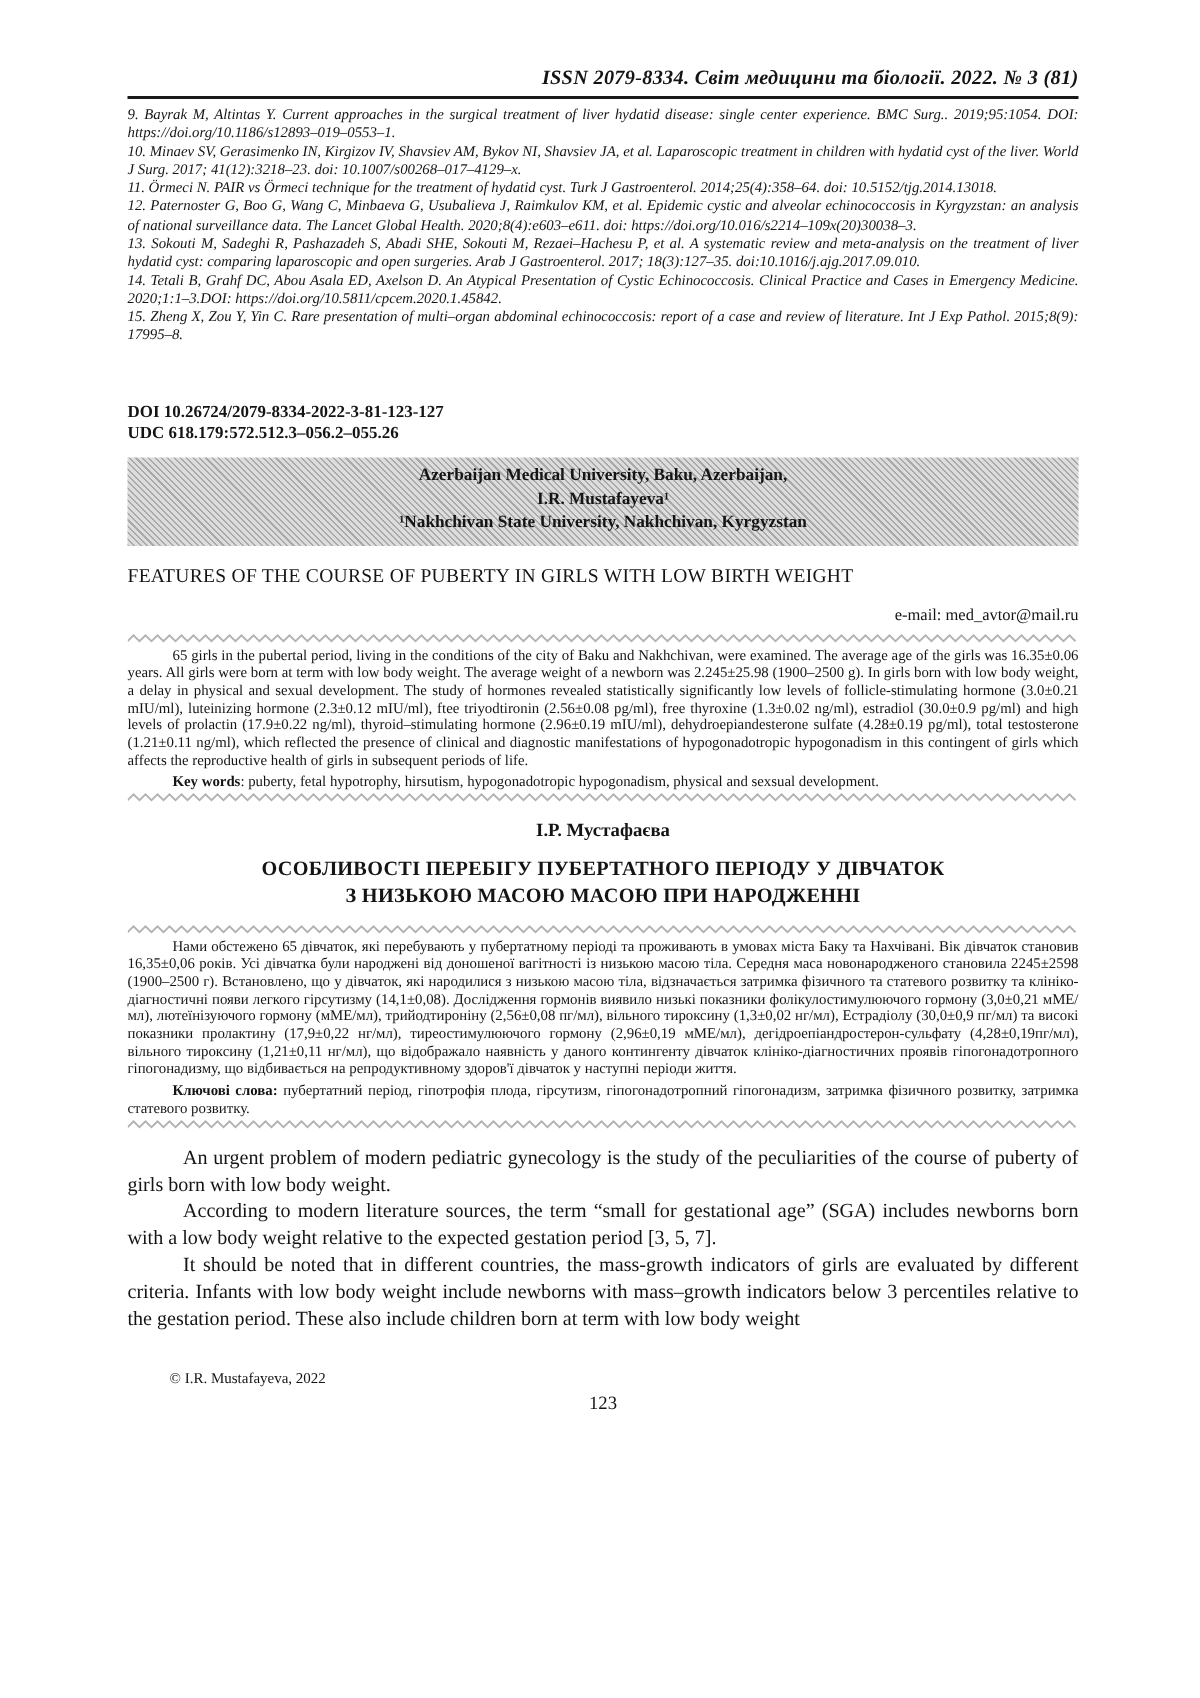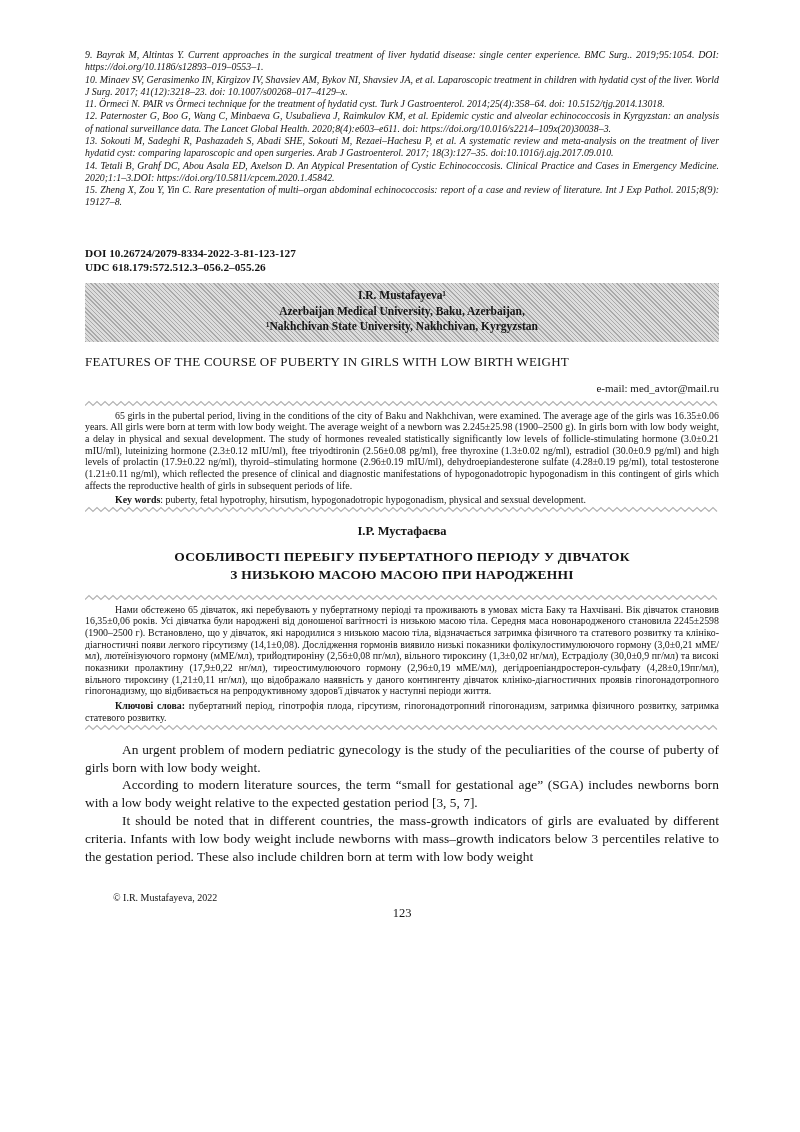--- a/index.html
+++ b/index.html
@@ -45,40 +45,41 @@
   .body-text p { margin:0; text-indent:37px; }
 
   .footer-copyright { margin-top:26px; padding-left:28px; font-size:10px; }
   .page-number { text-align:center; font-size:12.5px; margin-top:3px; }
 </style>
 </head>
 <body>
 
 <div class="page">
 
+  <div class="journal-header">ISSN 2079-8334. Світ медицини та біології. 2022. № 3 (81)</div>
 
   <div class="refs">
     <p>9. Bayrak M, Altintas Y. Current approaches in the surgical treatment of liver hydatid disease: single center experience. BMC Surg.. 2019;95:1054. DOI: https://doi.org/10.1186/s12893–019–0553–1.</p>
     <p>10. Minaev SV, Gerasimenko IN, Kirgizov IV, Shavsiev AM, Bykov NI, Shavsiev JA, et al. Laparoscopic treatment in children with hydatid cyst of the liver. World J Surg. 2017; 41(12):3218–23. doi: 10.1007/s00268–017–4129–x.</p>
     <p>11. Örmeci N. PAIR vs Örmeci technique for the treatment of hydatid cyst. Turk J Gastroenterol. 2014;25(4):358–64. doi: 10.5152/tjg.2014.13018.</p>
     <p>12. Paternoster G, Boo G, Wang C, Minbaeva G, Usubalieva J, Raimkulov KM, et al. Epidemic cystic and alveolar echinococcosis in Kyrgyzstan: an analysis of national surveillance data. The Lancet Global Health. 2020;8(4):e603–e611. doi: https://doi.org/10.016/s2214–109x(20)30038–3.</p>
     <p>13. Sokouti M, Sadeghi R, Pashazadeh S, Abadi SHE, Sokouti M, Rezaei–Hachesu P, et al. A systematic review and meta-analysis on the treatment of liver hydatid cyst: comparing laparoscopic and open surgeries. Arab J Gastroenterol. 2017; 18(3):127–35. doi:10.1016/j.ajg.2017.09.010.</p>
     <p>14. Tetali B, Grahf DC, Abou Asala ED, Axelson D. An Atypical Presentation of Cystic Echinococcosis. Clinical Practice and Cases in Emergency Medicine. 2020;1:1–3.DOI: https://doi.org/10.5811/cpcem.2020.1.45842.</p>
-    <p>15. Zheng X, Zou Y, Yin C. Rare presentation of multi–organ abdominal echinococcosis: report of a case and review of literature. Int J Exp Pathol. 2015;8(9): 19127–8.</p>
+    <p>15. Zheng X, Zou Y, Yin C. Rare presentation of multi–organ abdominal echinococcosis: report of a case and review of literature. Int J Exp Pathol. 2015;8(9): 17995–8.</p>
   </div>
 
 
   <div class="doi-block">
     <div>DOI 10.26724/2079-8334-2022-3-81-123-127</div>
     <div>UDC 618.179:572.512.3–056.2–055.26</div>
   </div>
 
   <div class="authors-box">
+    <div>Azerbaijan Medical University, Baku, Azerbaijan,</div>
     <div>I.R. Mustafayeva¹</div>
-    <div>Azerbaijan Medical University, Baku, Azerbaijan,</div>
     <div>¹Nakhchivan State University, Nakhchivan, Kyrgyzstan</div>
   </div>
 
   <h1 class="title-en">FEATURES OF THE COURSE OF PUBERTY IN GIRLS WITH LOW BIRTH WEIGHT</h1>
 
   <div class="email">e-mail: med_avtor@mail.ru</div>
 
   <div class="zigzag"><svg width="634" height="7">
         <polyline points="0,5.5 4,1.5 8,5.5 12,1.5 16,5.5 20,1.5 24,5.5 28,1.5 32,5.5 36,1.5 40,5.5 44,1.5 48,5.5 52,1.5 56,5.5 60,1.5 64,5.5 68,1.5 72,5.5 76,1.5 80,5.5 84,1.5 88,5.5 92,1.5 96,5.5 100,1.5 104,5.5 108,1.5 112,5.5 116,1.5 120,5.5 124,1.5 128,5.5 132,1.5 136,5.5 140,1.5 144,5.5 148,1.5 152,5.5 156,1.5 160,5.5 164,1.5 168,5.5 172,1.5 176,5.5 180,1.5 184,5.5 188,1.5 192,5.5 196,1.5 200,5.5 204,1.5 208,5.5 212,1.5 216,5.5 220,1.5 224,5.5 228,1.5 232,5.5 236,1.5 240,5.5 244,1.5 248,5.5 252,1.5 256,5.5 260,1.5 264,5.5 268,1.5 272,5.5 276,1.5 280,5.5 284,1.5 288,5.5 292,1.5 296,5.5 300,1.5 304,5.5 308,1.5 312,5.5 316,1.5 320,5.5 324,1.5 328,5.5 332,1.5 336,5.5 340,1.5 344,5.5 348,1.5 352,5.5 356,1.5 360,5.5 364,1.5 368,5.5 372,1.5 376,5.5 380,1.5 384,5.5 388,1.5 392,5.5 396,1.5 400,5.5 404,1.5 408,5.5 412,1.5 416,5.5 420,1.5 424,5.5 428,1.5 432,5.5 436,1.5 440,5.5 444,1.5 448,5.5 452,1.5 456,5.5 460,1.5 464,5.5 468,1.5 472,5.5 476,1.5 480,5.5 484,1.5 488,5.5 492,1.5 496,5.5 500,1.5 504,5.5 508,1.5 512,5.5 516,1.5 520,5.5 524,1.5 528,5.5 532,1.5 536,5.5 540,1.5 544,5.5 548,1.5 552,5.5 556,1.5 560,5.5 564,1.5 568,5.5 572,1.5 576,5.5 580,1.5 584,5.5 588,1.5 592,5.5 596,1.5 600,5.5 604,1.5 608,5.5 612,1.5 616,5.5 620,1.5 624,5.5 628,1.5 632,5.5" fill="none" stroke="#b2b2b2" stroke-width="1.2"></polyline>
       </svg></div>

